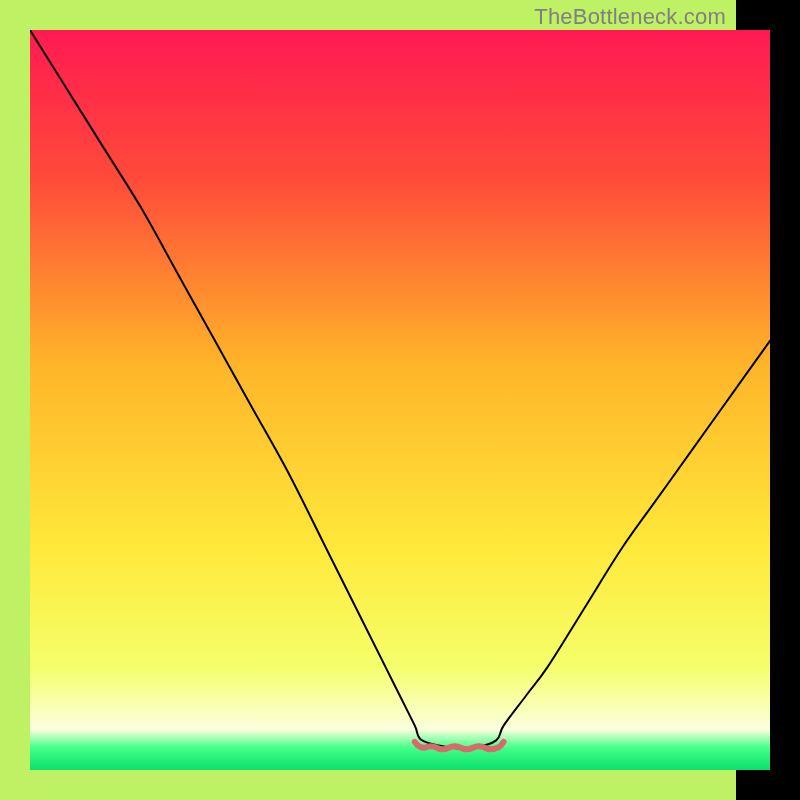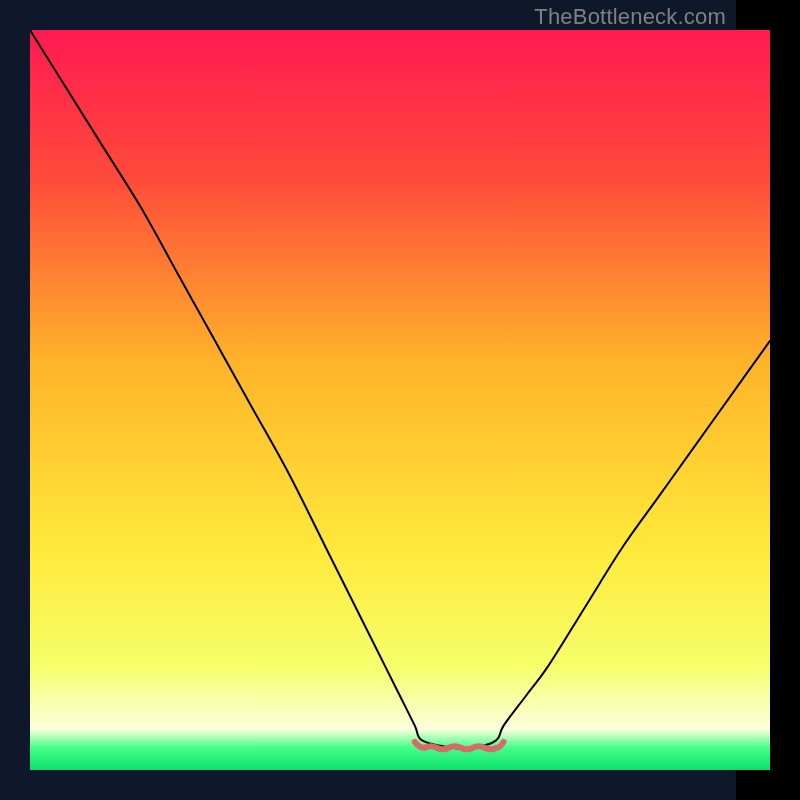--- a/index.html
+++ b/index.html
@@ -8,21 +8,21 @@
     width: 800px;
     height: 800px;
     background: #000;
     font-family: Arial, Helvetica, sans-serif;
     overflow: hidden;
   }
   .frame {
     position: relative;
     width: 736px;
     height: 800px;
-    background: #0f172a;
+    background: #bef264;
   }
   .watermark {
     position: absolute;
     top: 4px;
     right: 10px;
     color: #808080;
     font-size: 22px;
     font-weight: 500;
     letter-spacing: 0.2px;
     z-index: 20;

